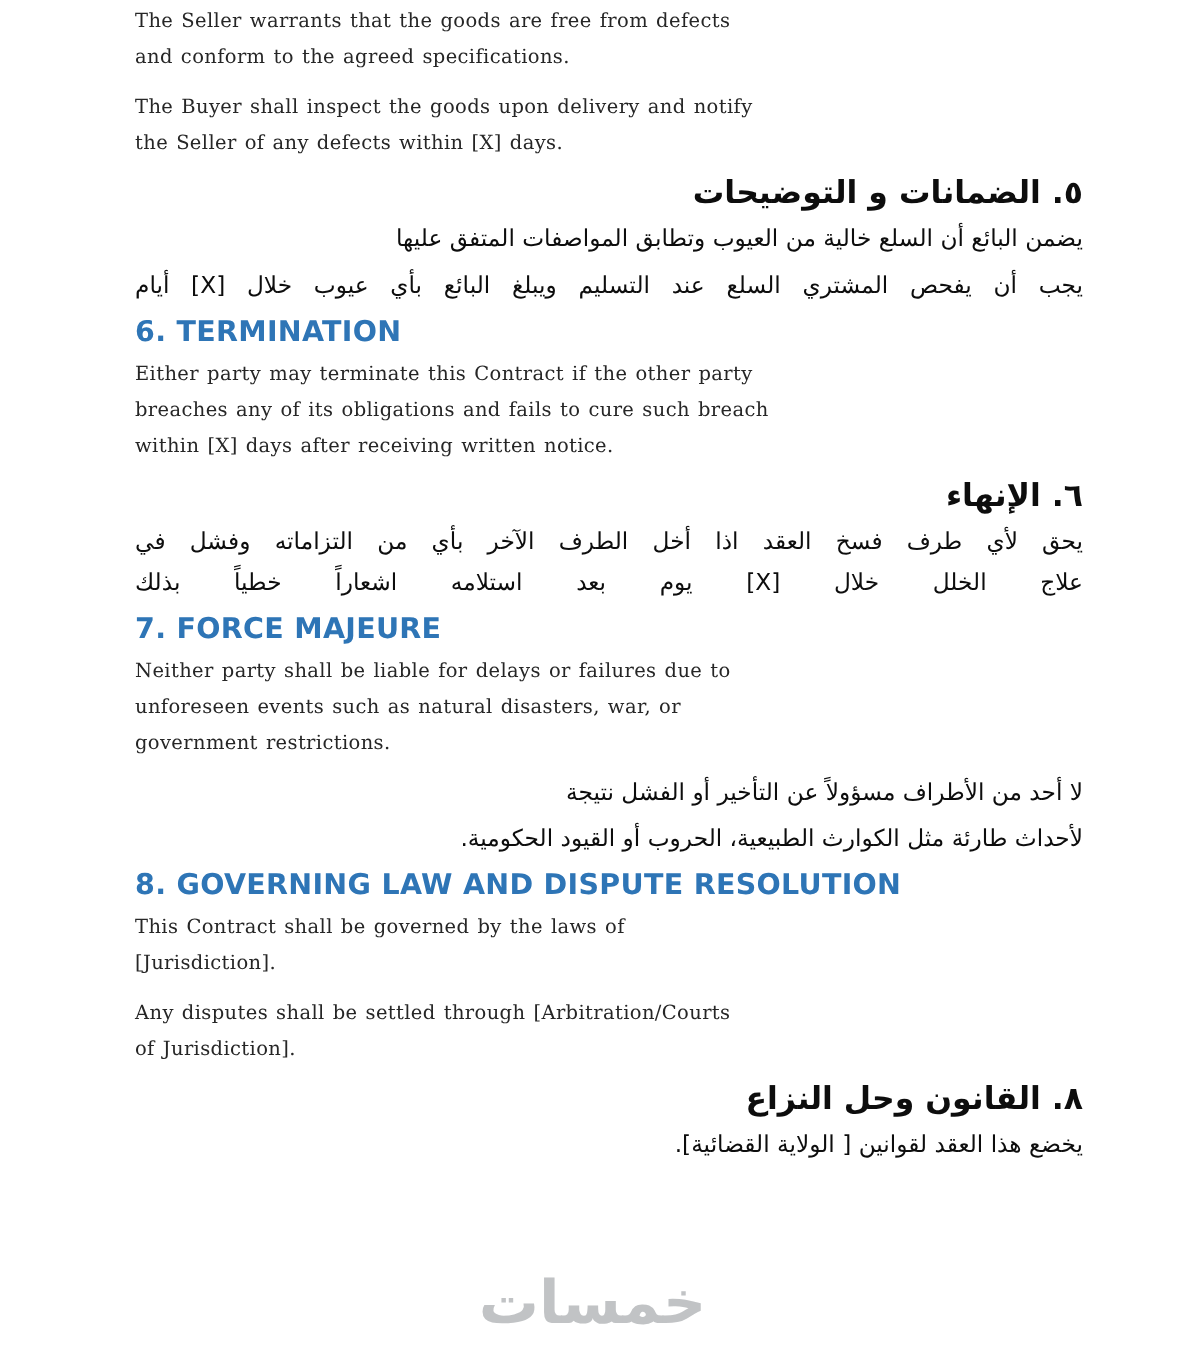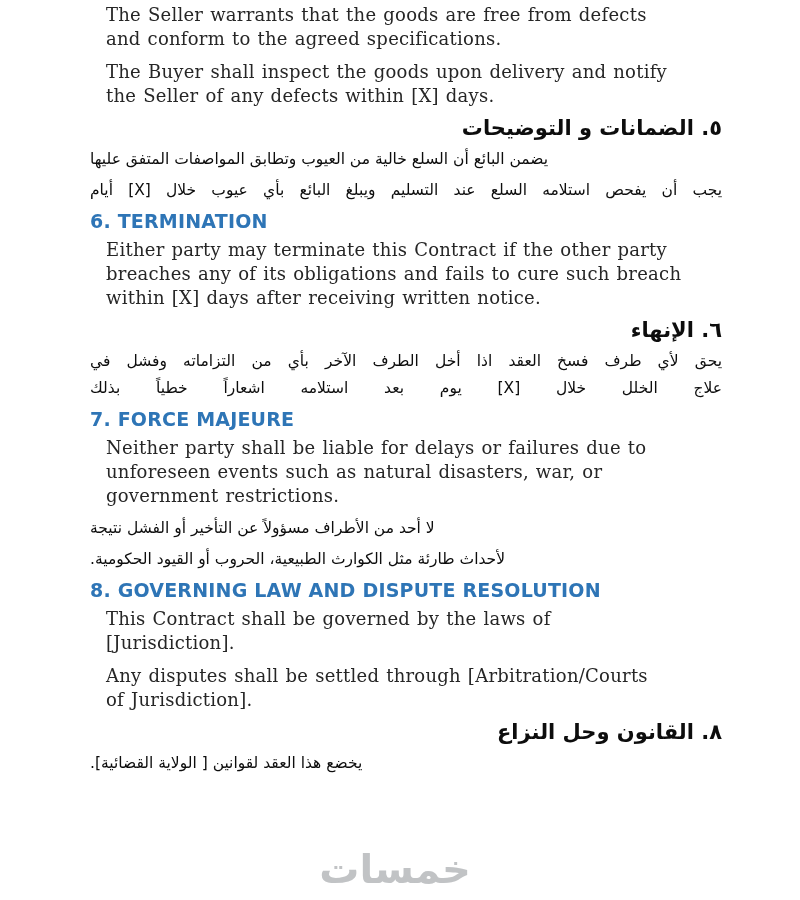--- a/index.html
+++ b/index.html
@@ -24,41 +24,41 @@
     font-family: "DejaVu Sans", sans-serif;
     font-weight: bold;
     color: var(--accent, #2E75B6);
     font-size: 19px;
     line-height: 22px;
     letter-spacing: 0.2px;
     margin: 8px 0 6px 0;
   }
   .page section:first-child .h-en { margin-top: 0; }
   .p-en {
-    font-size: 18px;
+    font-size: 13px;
     line-height: 24px;
     letter-spacing: 0.25px;
     word-spacing: 1px;
     white-space: pre-line;
-    margin: 0 0 9px 16px;
+    margin: 0 0 9px 0;
     color: #262626;
   }
   .h-ar {
     direction: rtl;
     text-align: right;
     font-family: "DejaVu Sans", sans-serif;
     font-weight: bold;
     font-size: 21px;
     line-height: 22px;
     color: #0d0d0d;
     margin: 3px 0 9px 0;
   }
   .p-ar {
     direction: rtl;
-    text-align: left;
+    text-align: right;
     font-family: "DejaVu Sans", sans-serif;
     font-size: 15.5px;
     line-height: 22px;
     color: #0d0d0d;
     margin: 0 0 9px 0;
   }
   .p-ar.full {
     text-align: justify;
     text-align-last: justify;
   }
@@ -85,21 +85,21 @@
 
 <div class="page">
 
   <section class="sec">
     <p class="p-en">The Seller warrants that the goods are free from defects
 and conform to the agreed specifications.</p>
     <p class="p-en">The Buyer shall inspect the goods upon delivery and notify
 the Seller of any defects within [X] days.</p>
     <h3 class="h-ar">٥. الضمانات و التوضيحات</h3>
     <p class="p-ar">يضمن البائع أن السلع خالية من العيوب وتطابق المواصفات المتفق عليها</p>
-    <p class="p-ar full">يجب أن يفحص استلامه السلع عند التسليم ويبلغ البائع بأي عيوب خلال [X] أيام</p>
+    <p class="p-ar full">يجب أن يفحص المشتري السلع عند التسليم ويبلغ البائع بأي عيوب خلال [X] أيام</p>
   </section>
 
   <section class="sec">
     <h2 class="h-en">6. TERMINATION</h2>
     <p class="p-en">Either party may terminate this Contract if the other party
 breaches any of its obligations and fails to cure such breach
 within [X] days after receiving written notice.</p>
     <h3 class="h-ar">٦. الإنهاء</h3>
     <p class="p-ar full tight">يحق لأي طرف فسخ العقد اذا أخل الطرف الآخر بأي من التزاماته وفشل في</p>
     <p class="p-ar full">علاج الخلل خلال [X] يوم بعد استلامه اشعاراً خطياً بذلك</p>

